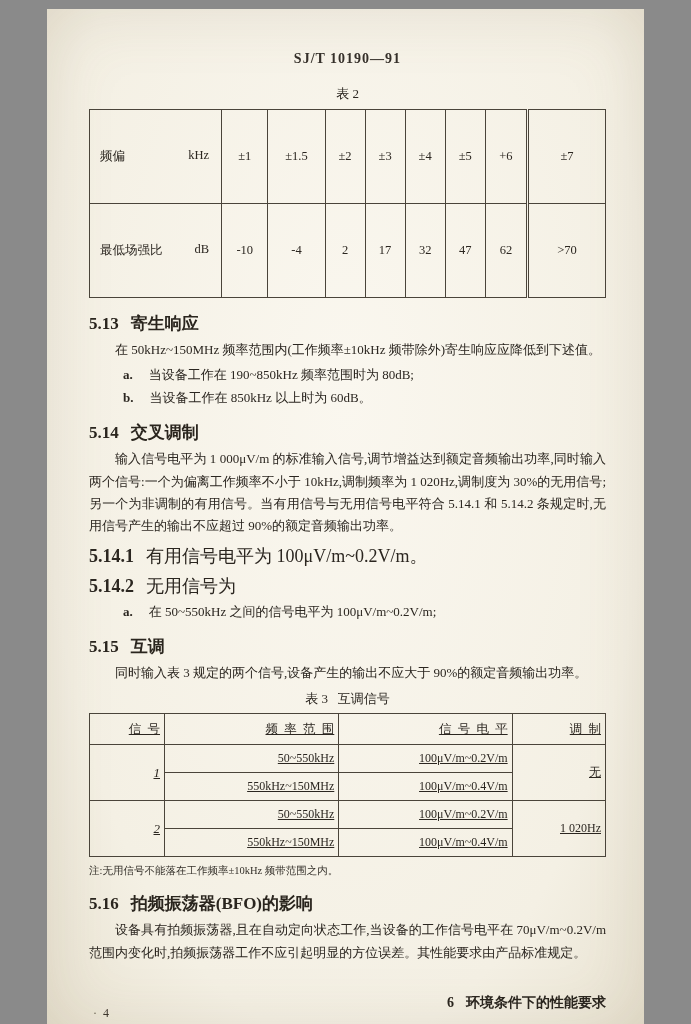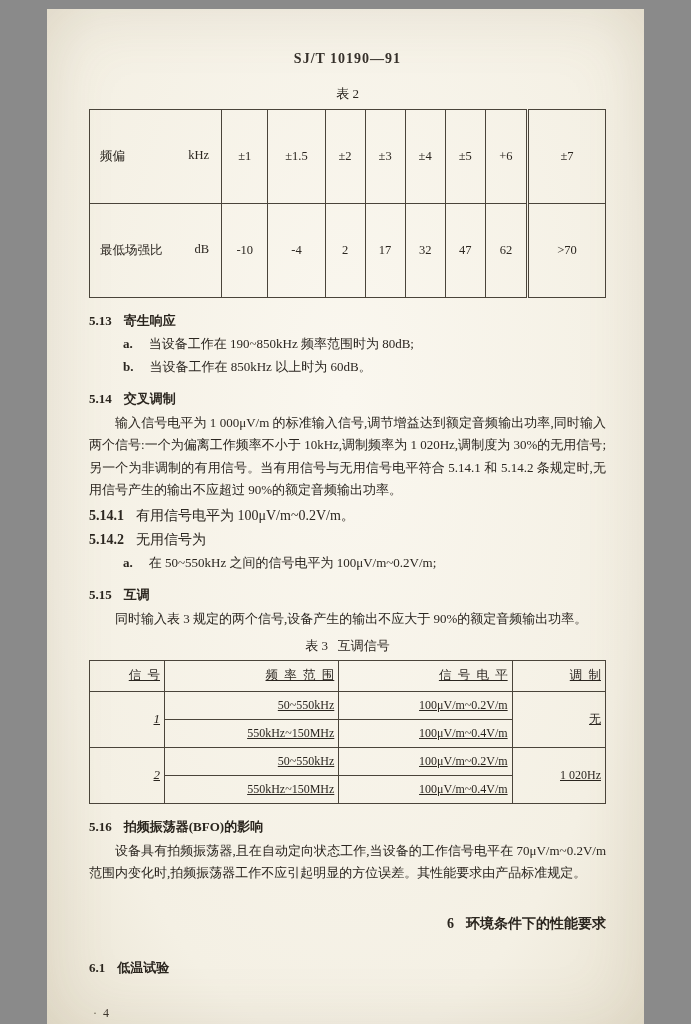--- a/index.html
+++ b/index.html
@@ -20,31 +20,31 @@
   table { border-collapse:collapse; width:100%; }
   .t2 { margin-top:6px; }
   .t2 td {
     border:1px solid #4a443a; font-size:12.5px; text-align:center;
     height:30px; padding:8px 4px; white-space:pre;
   }
   .t2 .t2-label { width:132px; }
   .t2 .label-wrap { display:flex; justify-content:space-between; padding:0 8px 0 6px; }
   .t2 td.sep { border-left:3px double #4a443a; width:78px; }
 
-  .sec-head { font-size:13px; font-weight:bold; margin-top:14px; color:#2a251e; }
+  .sec-head { font-size:17px; font-weight:bold; margin-top:14px; color:#2a251e; }
   .sec-head .sec-num { margin-right:12px; }
   .big-gap { margin-top:26px; }
   .huge-gap { margin-top:30px; font-size:14px;text-align:right; }
 
   p.body { font-size:13px; line-height:1.72; text-align:justify; text-indent:2em; margin-top:4px; }
 
   .list-item { font-size:13px; margin-left:34px; margin-top:5px; }
   .list-item .marker { font-weight:bold; margin-right:16px; }
 
-  .subsec { font-size:14px; margin-top:6px; }
+  .subsec { font-size:18px; margin-top:6px; }
   .subsec .sub-num { font-weight:bold; margin-right:12px; }
 
   .note { font-size:10.5px; margin-top:7px; color:#34302a; }
 
   .t3 { margin-top:5px; }
   .t3 td {
     border:1px solid #4a443a; font-size:12px; text-align:right;
     padding:4px 4px; height:28px; white-space:pre;text-decoration:underline;
   }
   .t3 .t3-head td { height:31px; font-size:12.5px; }
@@ -99,20 +99,21 @@
         <td>47</td>
         <td>62</td>
         <td class="sep">&gt;70</td>
       </tr>
     </tbody>
       </table>
 
     <div class="sec-head">
       <span class="sec-num">5.13</span><span>寄生响应</span>
     </div>
+    <p class="body">在 50kHz~150MHz 频率范围内(工作频率±10kHz 频带除外)寄生响应应降低到下述值。</p>
     <div class="list-item">
       <span class="marker">a.</span><span>当设备工作在 190~850kHz 频率范围时为 80dB;</span>
     </div>
     <div class="list-item">
       <span class="marker">b.</span><span>当设备工作在 850kHz 以上时为 60dB。</span>
     </div>
 
     <div class="sec-head">
       <span class="sec-num">5.14</span><span>交叉调制</span>
     </div>
@@ -155,20 +156,21 @@
         <td>50~550kHz</td>
         <td>100μV/m~0.2V/m</td>
         <td rowspan="2">1 020Hz</td>
       </tr>
       <tr>
         <td>550kHz~150MHz</td>
         <td>100μV/m~0.4V/m</td>
       </tr>
     </tbody>
       </table>
+    <div class="note">注:无用信号不能落在工作频率±10kHz 频带范围之内。</div>
 
     <div class="sec-head">
       <span class="sec-num">5.16</span><span>拍频振荡器(BFO)的影响</span>
     </div>
     <p class="body">设备具有拍频振荡器,且在自动定向状态工作,当设备的工作信号电平在 70μV/m~0.2V/m 范围内变化时,拍频振荡器工作不应引起明显的方位误差。其性能要求由产品标准规定。</p>
 
     <div class="sec-head huge-gap">
       <span class="sec-num">6</span><span>环境条件下的性能要求</span>
     </div>
 

